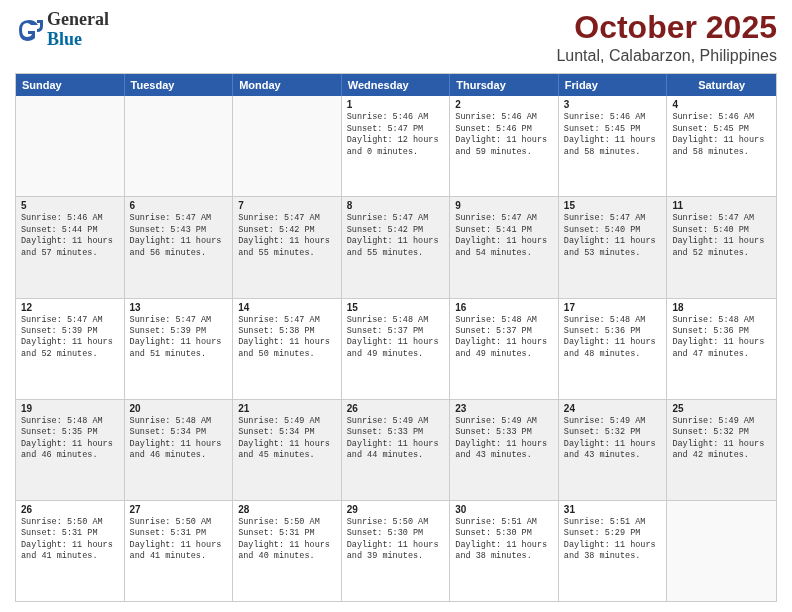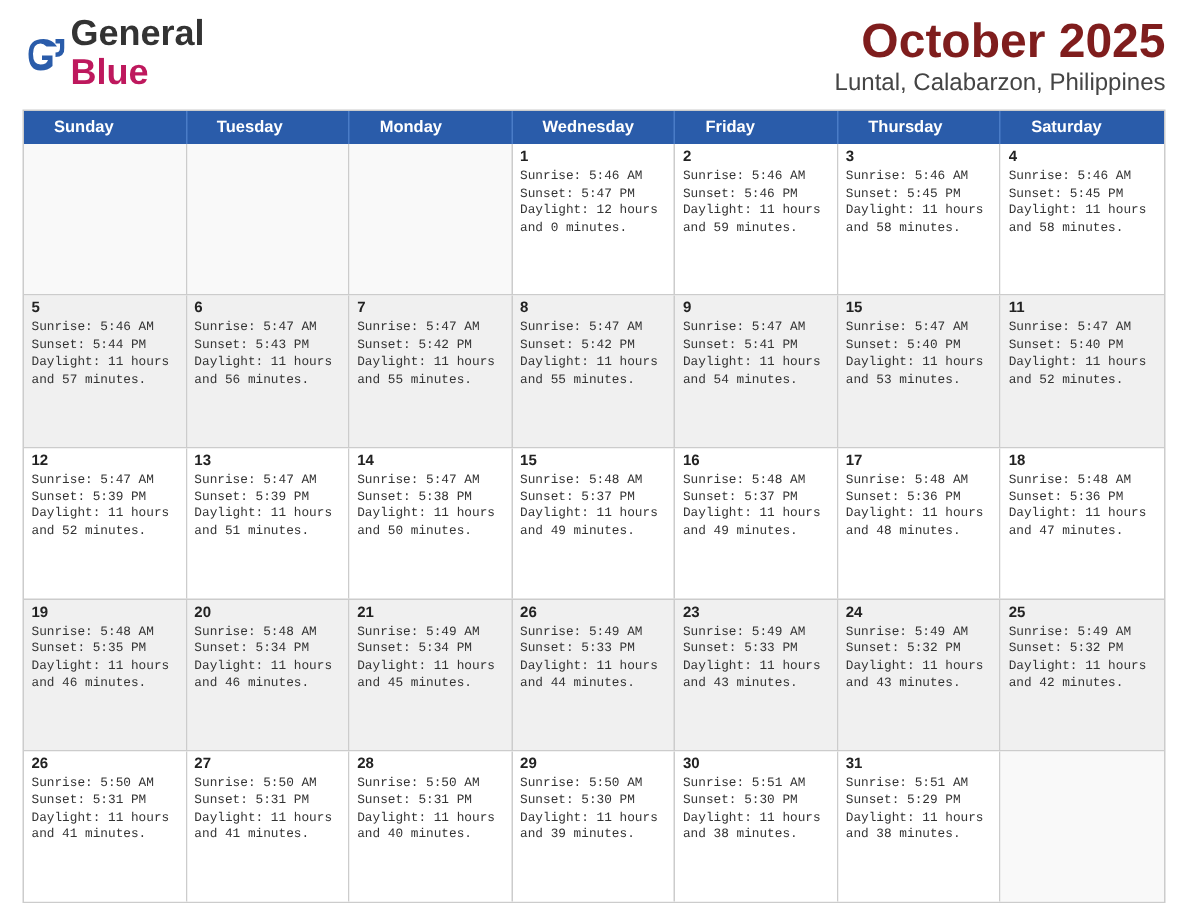--- a/index.html
+++ b/index.html
@@ -22,26 +22,27 @@
       align-items: flex-start;
       justify-content: space-between;
       margin-bottom: 8px;
     }
     .logo {
       display: flex;
       align-items: center;
       gap: 4px;
     }
     .logo-text {
-      font-size: 24px;
+      font-size: 18px;
       font-weight: bold;
       line-height: 1.1;
+      font-family: Liberation Serif, serif;
     }
     .logo-text .general { color: #333; }
-    .logo-text .blue { color: #be185d; }
+    .logo-text .blue { color: #0369a1; }
     .logo-icon {
       width: 28px;
       height: 28px;
     }
     .title-block {
       text-align: right;
     }
     .month-title {
       font-size: 32px;
       font-weight: bold;
@@ -61,25 +62,25 @@
     }
     .cal-header {
       display: grid;
       grid-template-columns: repeat(7, 1fr);
       background: #2a5caa;
     }
     .cal-header-cell {
       color: #fff;
       font-size: 11px;
       font-weight: bold;
-      padding: 5px 20px;
+      padding: 5px 6px;
       text-align: left;
       border-right: 1px solid #4a7cc7;
     }
-    .cal-header-cell:last-child { border-right: none; }
+    .cal-header-cell:last-child { border-right: none; text-align: center; }
     .cal-body {
       flex: 1;
       display: flex;
       flex-direction: column;
     }
     .cal-row {
       display: grid;
       grid-template-columns: repeat(7, 1fr);
       flex: 1;
       border-top: 1px solid #ccc;
@@ -132,22 +133,22 @@
       <div class="location">Luntal, Calabarzon, Philippines</div>
     </div>
   </div>
 
   <div class="calendar">
     <div class="cal-header">
       <div class="cal-header-cell">Sunday</div>
       <div class="cal-header-cell">Tuesday</div>
       <div class="cal-header-cell">Monday</div>
       <div class="cal-header-cell">Wednesday</div>
+      <div class="cal-header-cell">Thursday</div>
       <div class="cal-header-cell">Friday</div>
-      <div class="cal-header-cell">Thursday</div>
       <div class="cal-header-cell">Saturday</div>
     </div>
     <div class="cal-body" id="cal-body">
     <div class="cal-row">
           <div class="cal-cell empty"></div>
           <div class="cal-cell empty"></div>
           <div class="cal-cell empty"></div>
           <div class="cal-cell">
             <div class="day-num">1</div>
             <div class="cell-info" style="white-space: pre-line;">Sunrise: 5:46 AM

